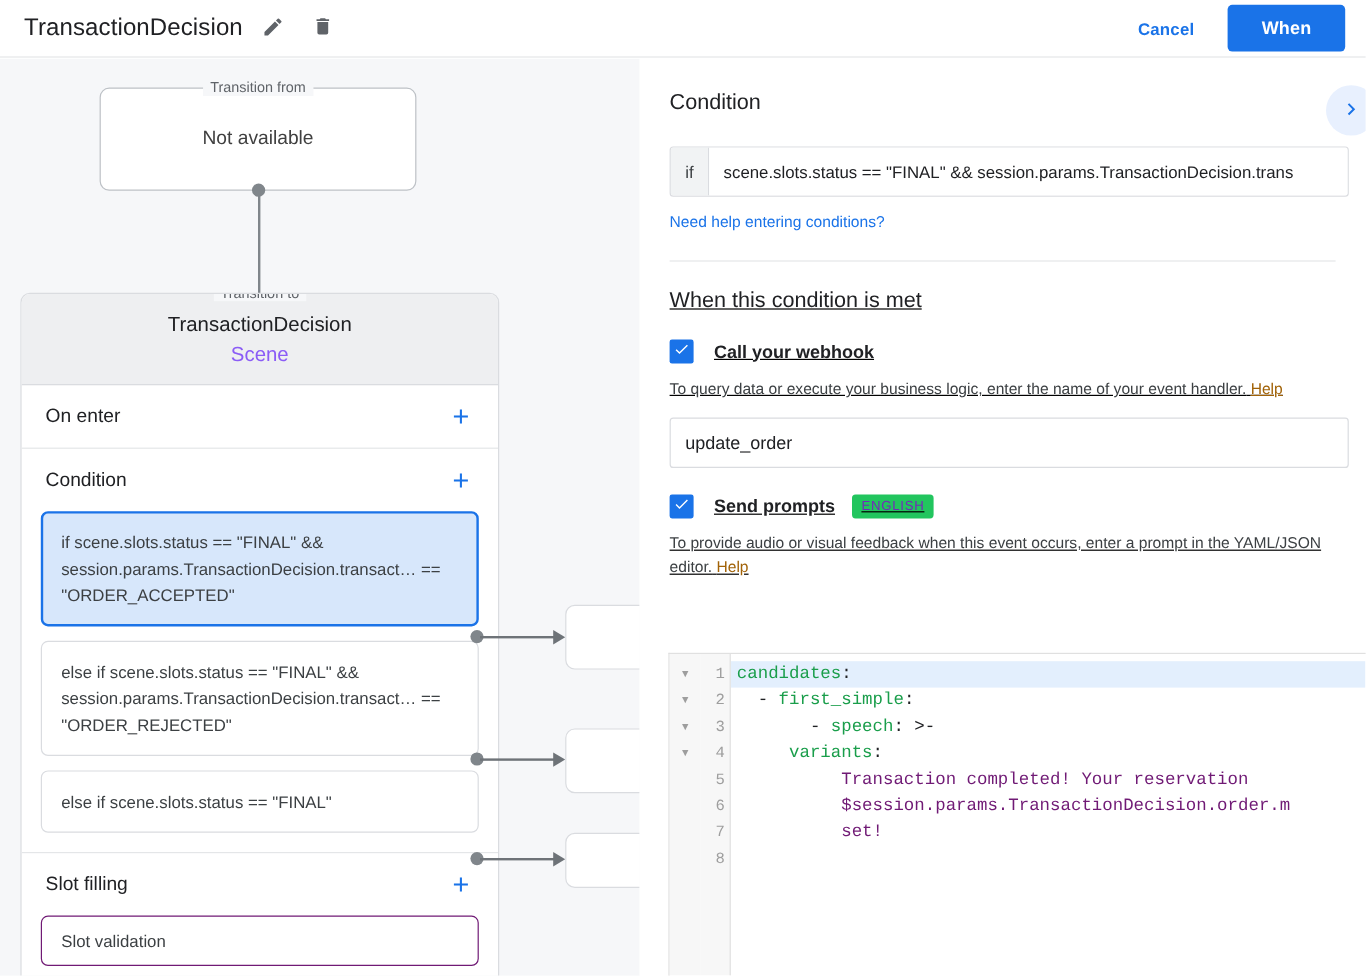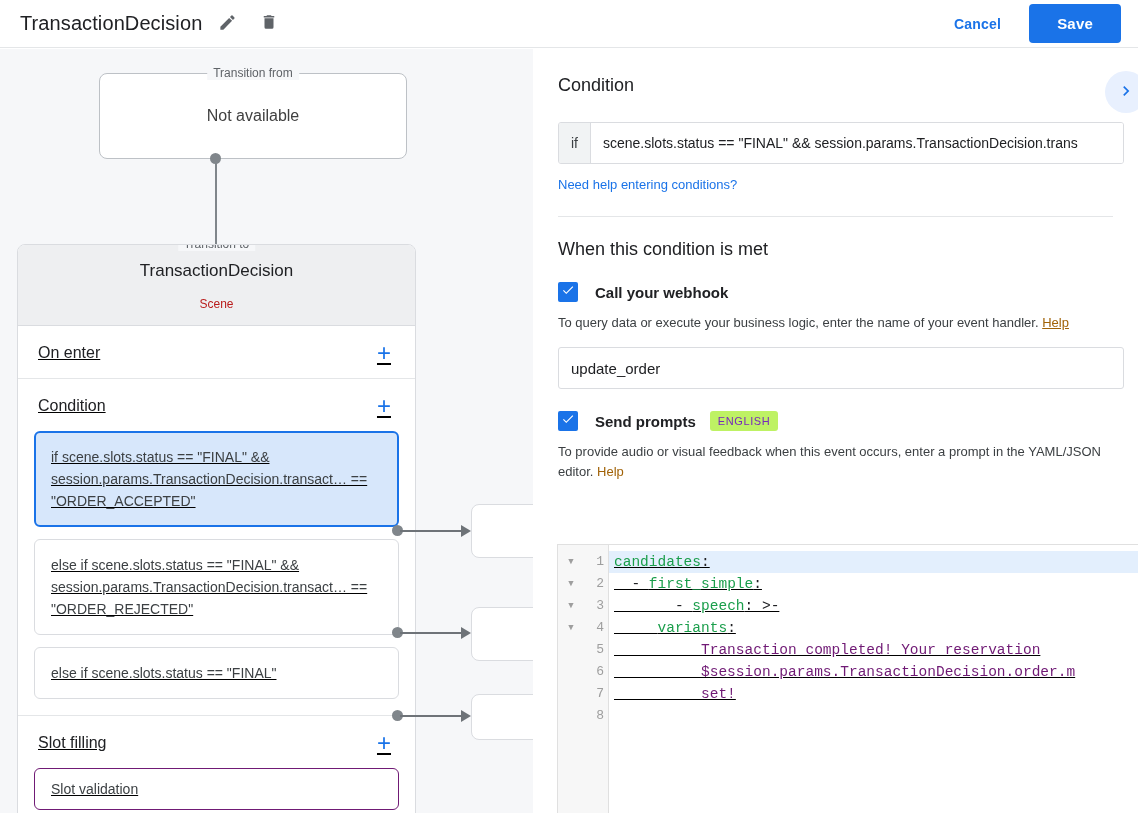--- a/index.html
+++ b/index.html
@@ -50,21 +50,21 @@
     position: absolute;
     border: 1px solid #bdc1c6;
     border-radius: 8px;
     background: #ffffff;
   }
   .fieldset-legend {
     position: absolute; top: -8px; background: #f6f7f9;
     font-size: 12px; color: #5f6368; padding: 0 6px; white-space: nowrap;
   }
 
-  #transition-from-box { left: 99px; top: 24px; width: 308px; height: 86px; }
+  #transition-from-box { left: 83px; top: 24px; width: 264px; height: 86px; }
   #transition-from-legend { left: 50%; transform: translateX(-50%); }
   #transition-from-value {
     position: absolute; left: 0; right: 0; top: 50%; transform: translateY(-50%);
     text-align: center; font-size: 16px; color: #404040;
   }
 
   #edge-dot-1 {
     position: absolute; left: 210px; top: 104px; width: 11px; height: 11px;
     border-radius: 50%; background: #80868b;
   }
@@ -86,23 +86,23 @@
   }
   #scene-header {
     background: #eeeff1; padding: 16px 0 14px; text-align: center;
     border-bottom: 1px solid #dadce0; position: relative;
   }
   #scene-header-legend {
     position: absolute; top: -8px; left: 50%; transform: translateX(-50%);
     background: #f6f7f9; font-size: 12px; color: #5f6368; padding: 0 6px;
   }
   #scene-name { font-size: 17px; color: #202124; }
-  #scene-subtitle { font-size: 12px; color: #b91c1c; margin-top: 16px; }
-
-  .section { border-bottom: 1px solid #e4e6e8; padding: 0 0 0 0; text-decoration: underline; }
+  #scene-subtitle { font-size: 17px; color: #8b5cf6; margin-top: 5px; }
+
+  .section { border-bottom: 1px solid #e4e6e8; padding: 0 0 0 0; }
   .section:last-child { border-bottom: none; }
   .section-head {
     display: flex; align-items: center; justify-content: space-between;
     padding: 18px 20px 16px 20px;
   }
   .section-title { font-size: 16px; color: #202124; }
   .add-btn {
     color: #1a73e8; font-size: 24px; line-height: 16px; cursor: pointer;
     background: transparent; border: none; padding: 0 4px; font-weight: 300;
   }
@@ -169,34 +169,34 @@
     background: #ffffff;
   }
   #cond-help-link {
     display: inline-block; margin-top: 13px; font-size: 13px;
     color: #1a73e8; text-decoration: none; cursor: pointer;
   }
   #cond-divider {
     margin-top: 23px; border-bottom: 1px solid #e4e6e8;
   }
 
-  #met-section { padding: 22px 11px 0 25px; }
+  #met-section { padding: 22px 11px 0 25px; text-decoration: underline; }
   #met-heading { font-size: 18px; color: #202124; }
 
   .check-row { display: flex; align-items: center; margin-top: 22px; }
   .checkbox {
     width: 20px; height: 20px; border-radius: 2px; background: #1a73e8;
     display: flex; align-items: center; justify-content: center;
     cursor: pointer; flex: none;
   }
   .check-label {
     margin-left: 17px; font-size: 15px; font-weight: bold; color: #202124;
   }
   .lang-badge {
-    margin-left: 14px; background: #bef264; color: #7627bb; font-size: 11px;
+    margin-left: 14px; background: #22c55e; color: #7627bb; font-size: 11px;
     letter-spacing: .6px; padding: 4px 8px; border-radius: 3px;
   }
   .helper-text {
     margin-top: 11px; font-size: 13px; color: #3c4043; line-height: 20px;
     max-width: 566px;
   }
   .helper-link { color: #a16207; text-decoration: underline; cursor: pointer; }
   .helper-link.plain { text-decoration: none; }
 
   #webhook-input {
@@ -224,21 +224,21 @@
     font-family: "Liberation Mono", monospace;
   }
   #fold-gutter {
     width: 26px; background: #f7f7f7; border-right: none;
     padding-top: 6px; flex: none;
   }
   #line-gutter {
     width: 25px; background: #f7f7f7; border-right: 1px solid #e0e0e0;
     padding-top: 6px; text-align: right; flex: none;
   }
-  #code-body { flex: 1; padding-top: 6px; position: relative; overflow: hidden; text-decoration: underline; }
+  #code-body { flex: 1; padding-top: 6px; position: relative; overflow: hidden; }
   .ln { height: 22px; line-height: 22px; font-size: 13px; color: #9e9e9e; padding-right: 4px; }
   .fold {
     height: 22px; line-height: 22px; text-align: center; color: #9e9e9e;
     font-size: 9px; cursor: pointer;
   }
   .code-line {
     height: 22px; line-height: 22px; font-size: 14.5px; color: #202124;
     white-space: pre; padding-left: 5px;
   }
   .code-line.hl { background: #e3effd; }
@@ -263,21 +263,21 @@
   <button class="hdr-icon-btn">
     <span>
       <svg width="18" height="18" viewBox="0 0 24 24">
           <path d="M6 19a2 2 0 0 0 2 2h8a2 2 0 0 0 2-2V7H6v12zM19 4h-3.5l-1-1h-5l-1 1H5v2h14V4z"></path>
         </svg>
     </span>
   </button>
 
   <div id="topbar-right">
     <button id="cancel-button">Cancel</button>
-    <button id="save-button">Save</button>
+    <button id="save-button">When</button>
   </div>
 </div>
 
 <div id="graph-pane">
 
   <div class="fieldset-box" id="transition-from-box">
     <span class="fieldset-legend" id="transition-from-legend">Transition from</span>
     <span id="transition-from-value">Not available</span>
   </div>
 

